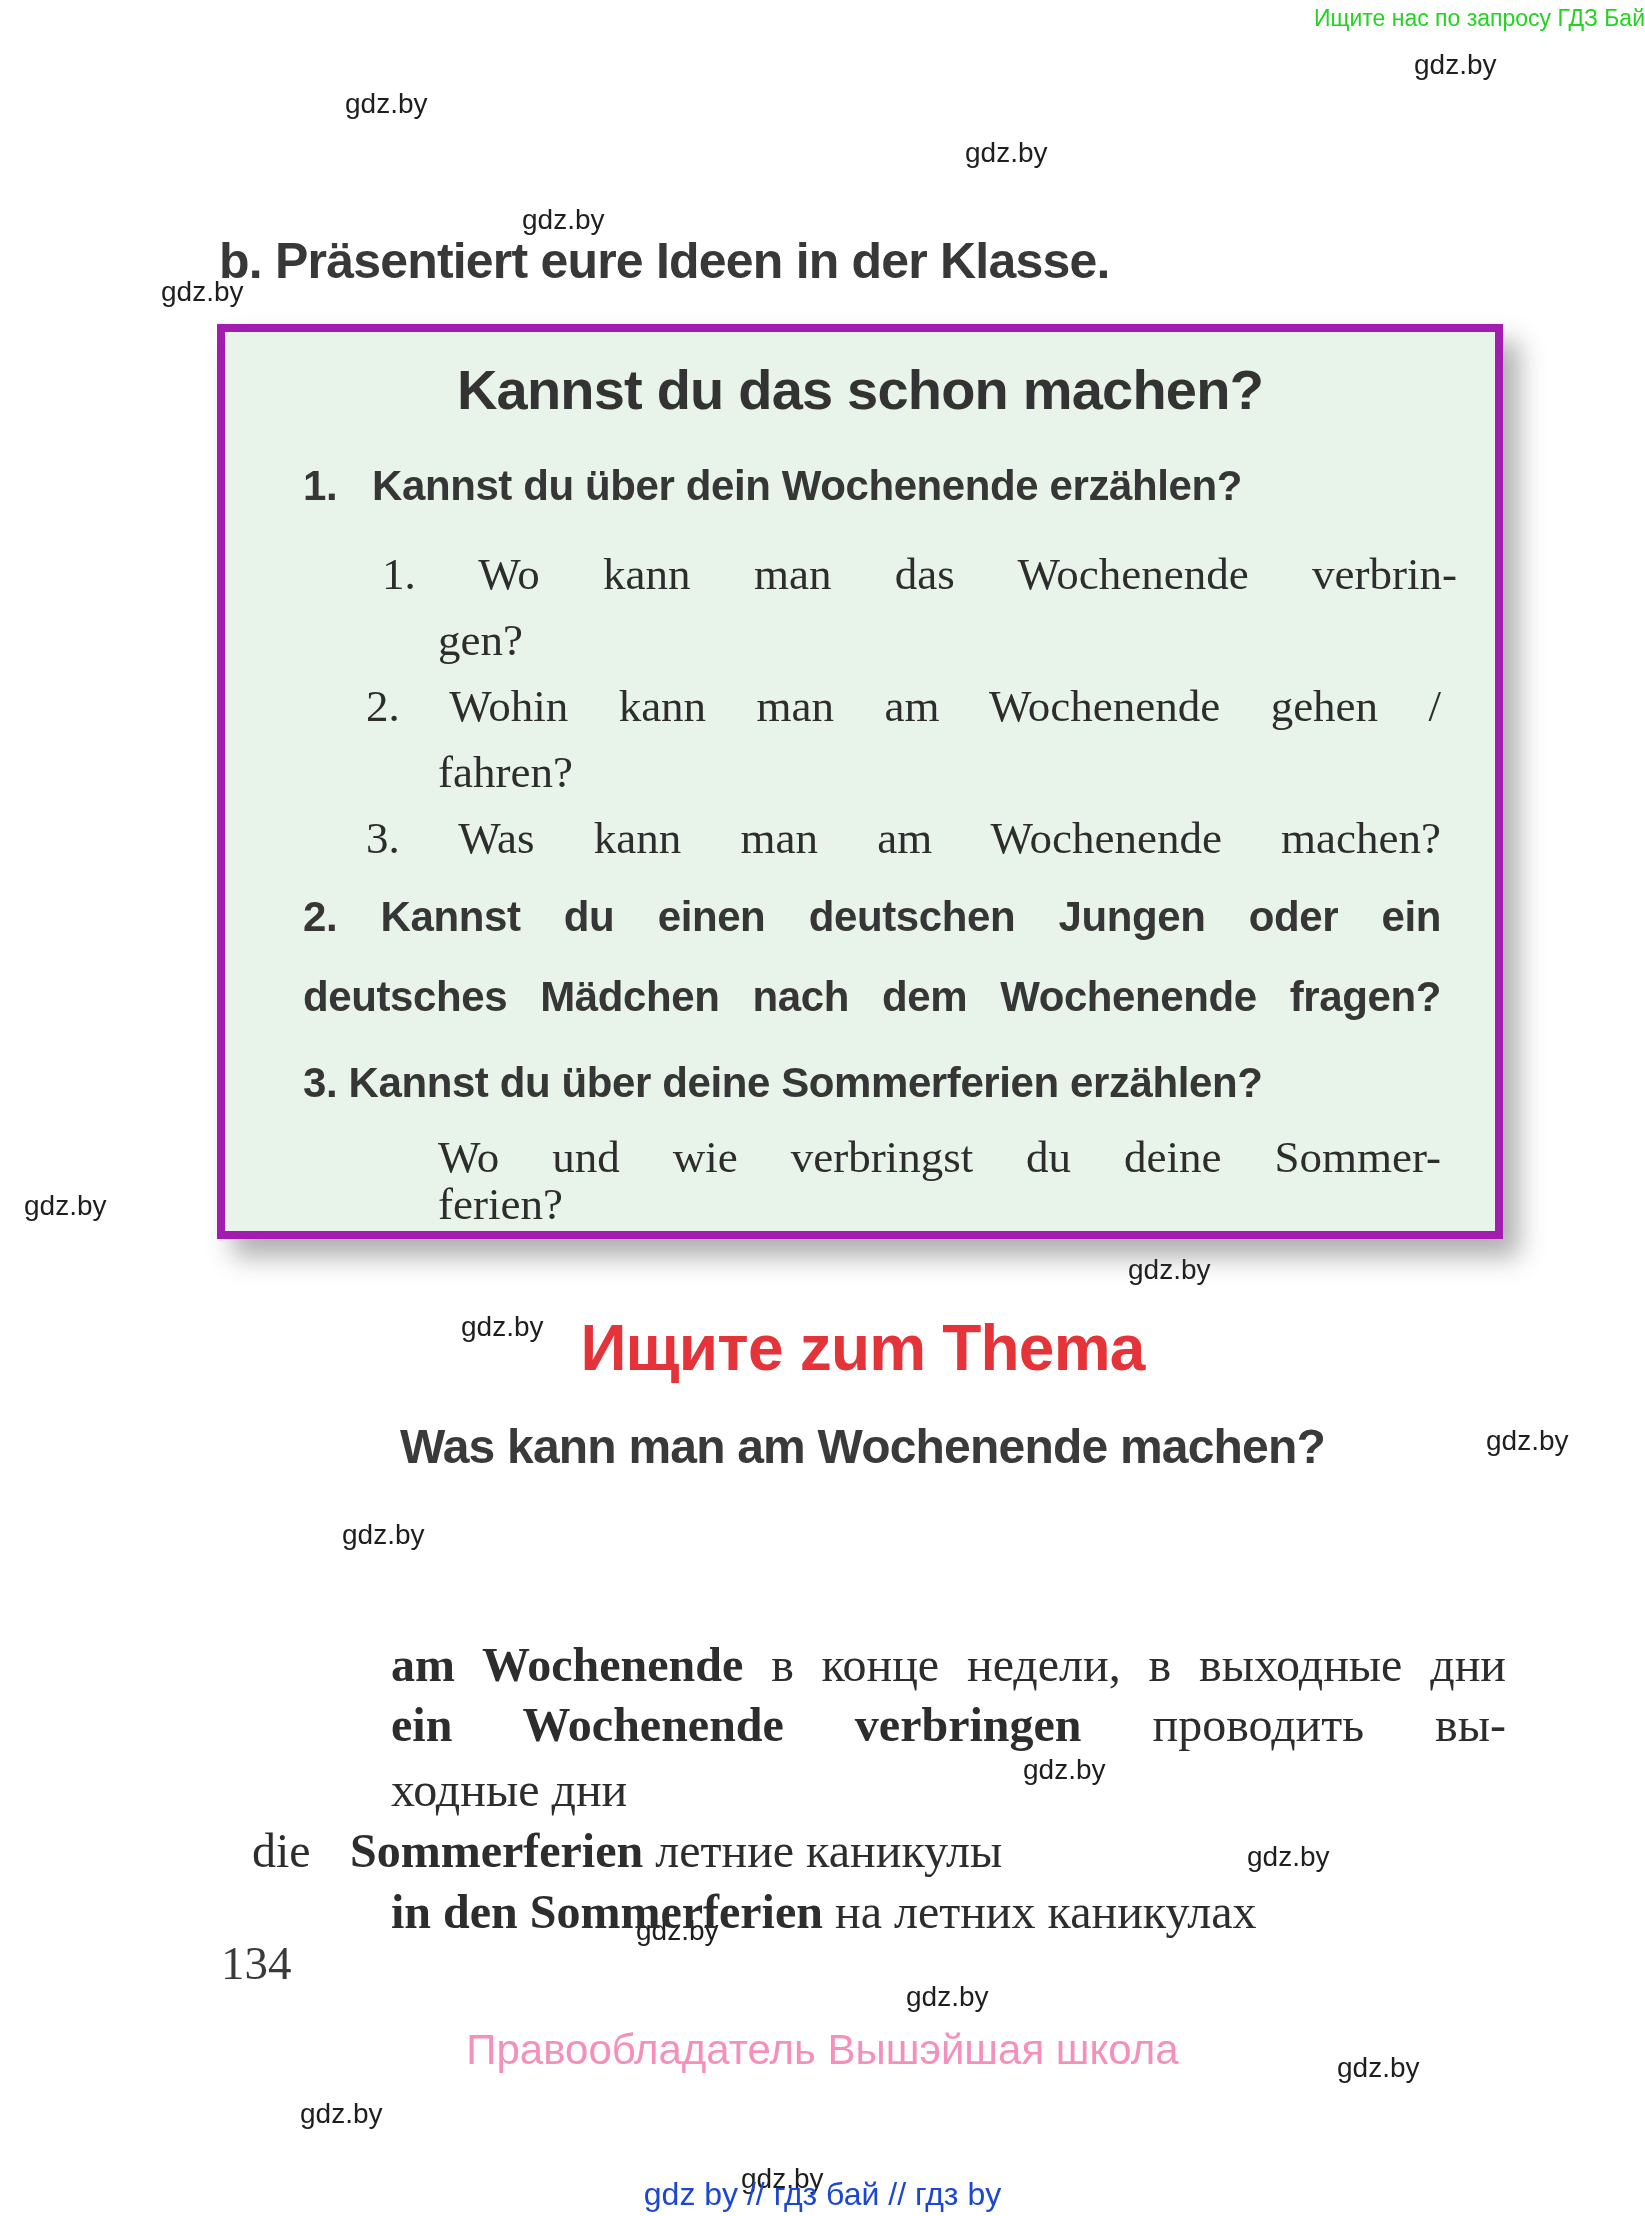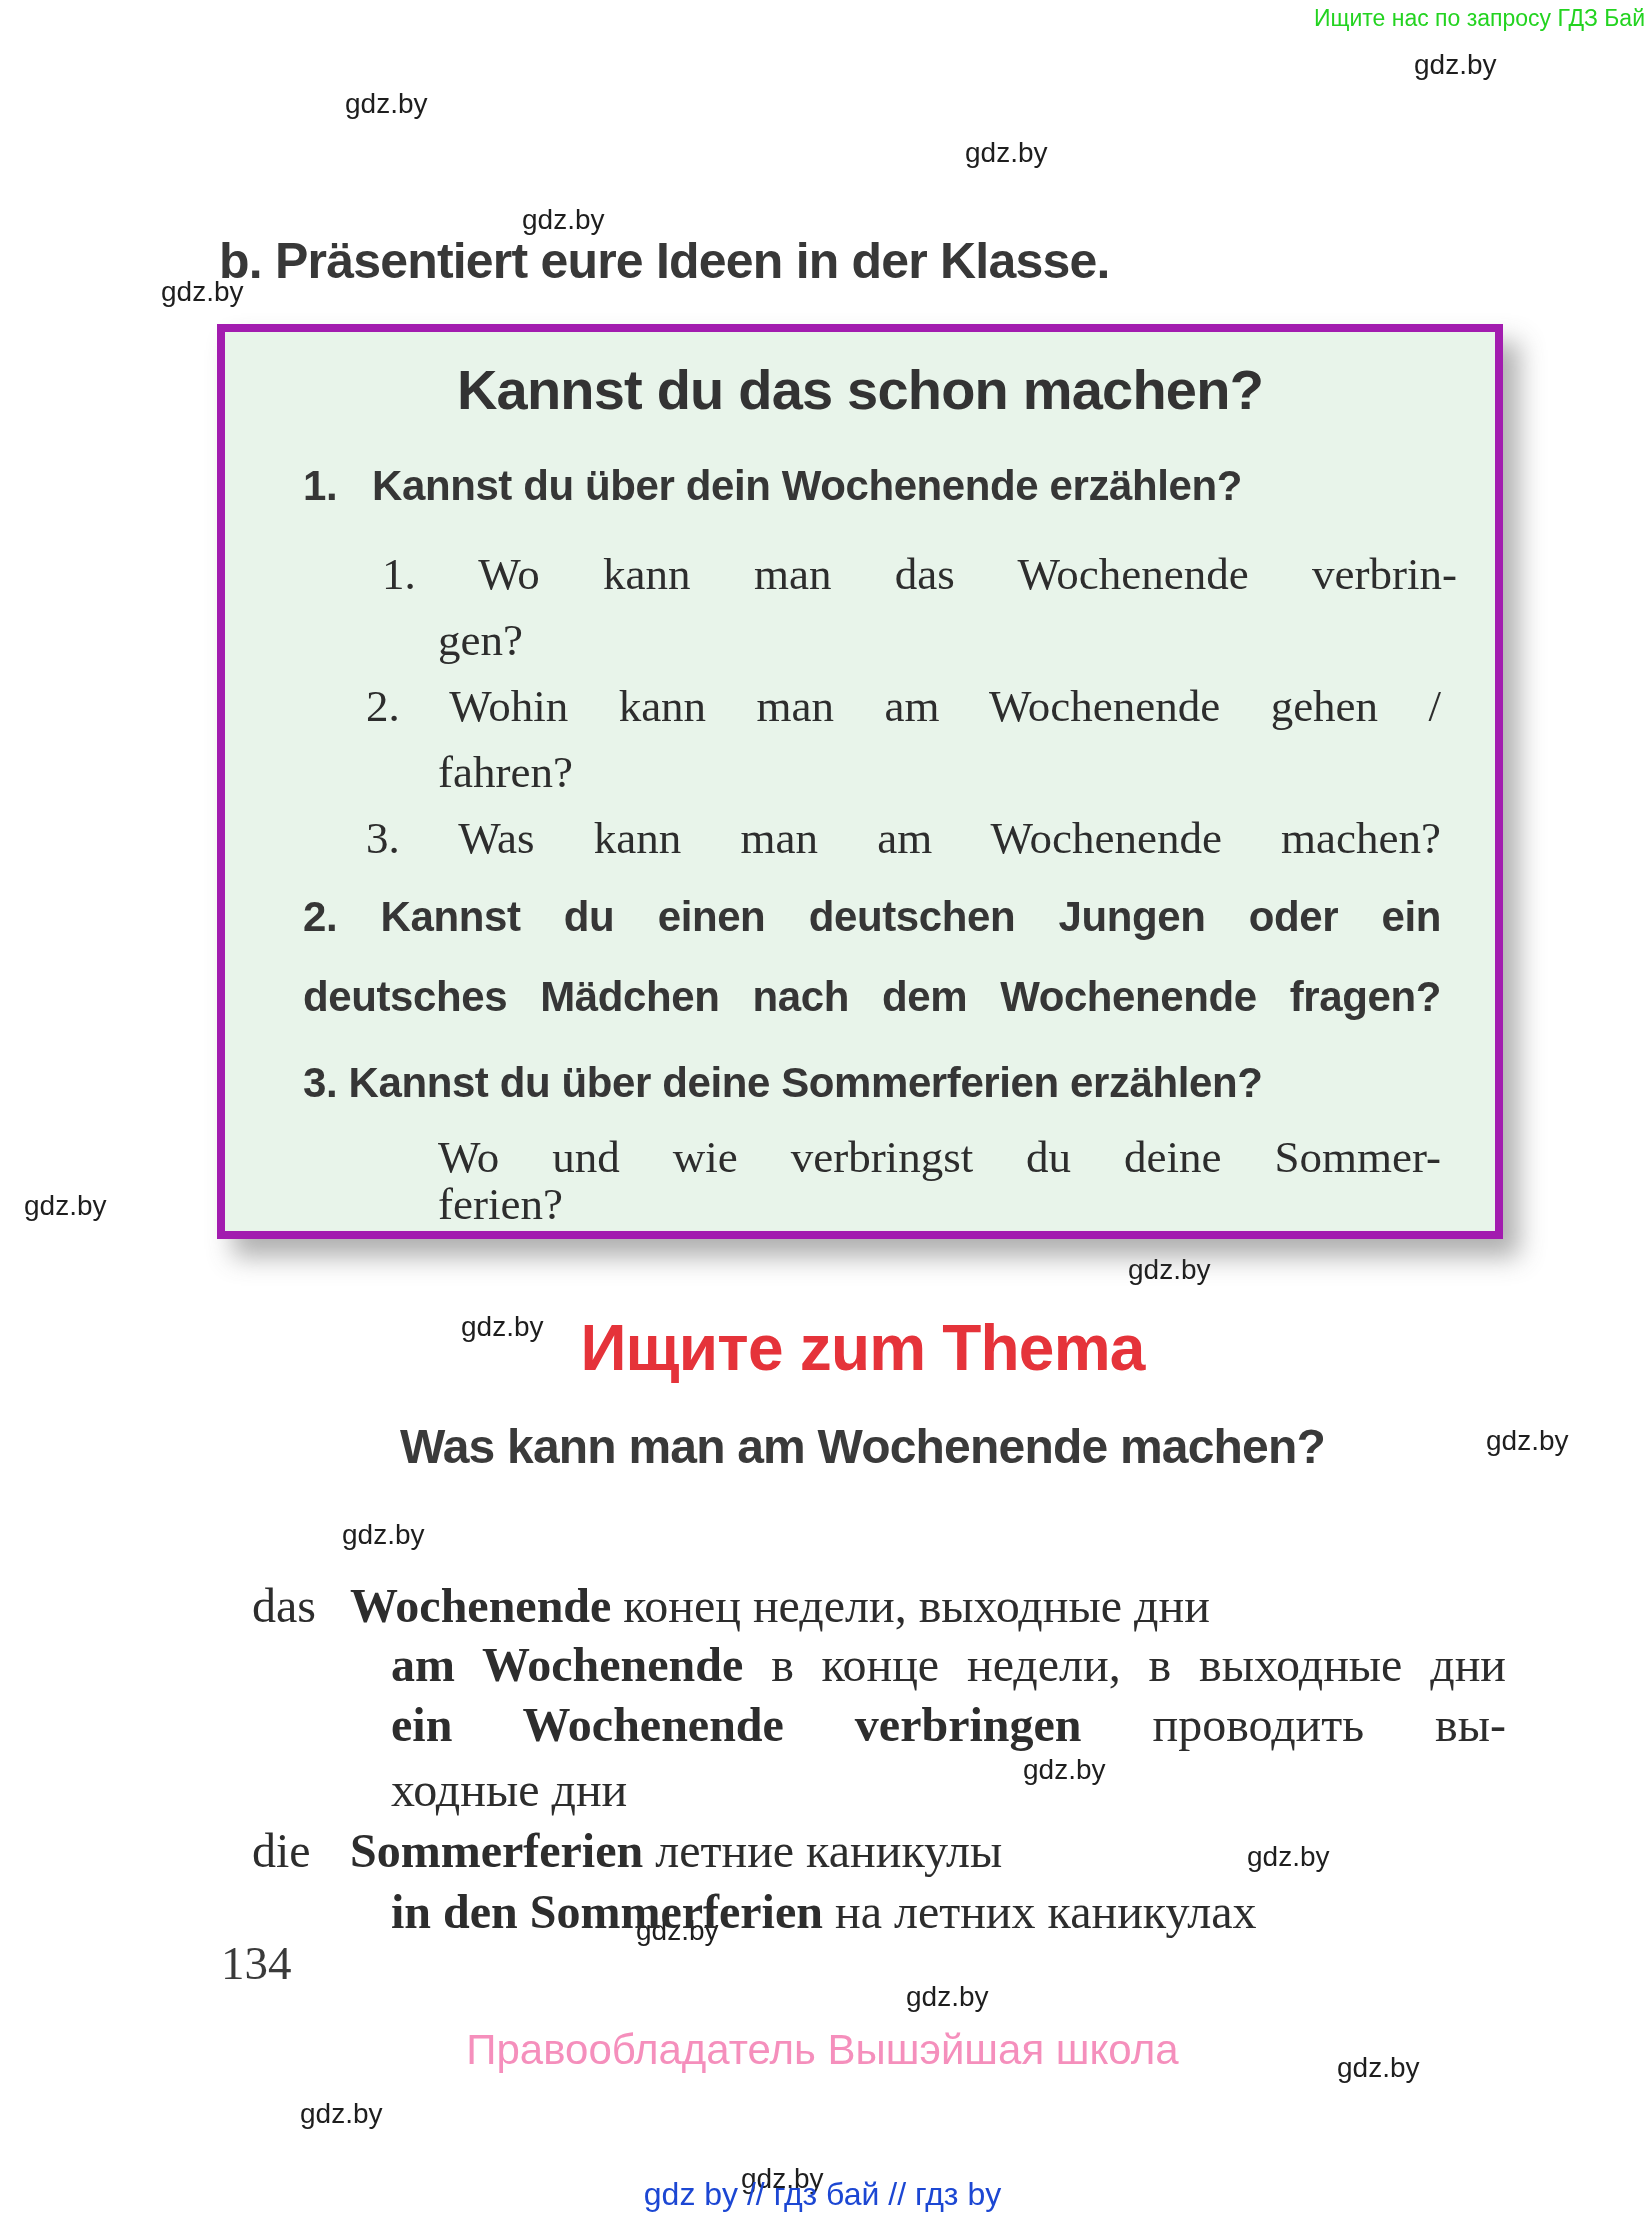--- a/index.html
+++ b/index.html
@@ -82,21 +82,20 @@
 
     <div class="abs sansline" style="left:78px;top:725px;">3. Kannst du über deine Sommerferien erzählen?</div>
 
     <div class="abs serifline just" style="left:213px;top:797px;width:1003px;">Wo und wie verbringst du deine Sommer-</div>
     <div class="abs serifline" style="left:213px;top:844px;">ferien?</div>
   </div>
 
   <div class="abs vocab-heading" style="color:#e5333a;">Ищите zum Thema</div>
   <div class="abs subtitle" style="top:1419px;">Was kann man am Wochenende machen?</div>
 
-  <div class="abs vline" style="left:252px;top:1577px;"><span class="vart">das</span><span class="vbold">Wochenende</span> <span>конец недели, выходные дни</span></div>
 
   <div class="abs vline just" style="left:391px;top:1636px;width:1115px;"><span class="vbold">am Wochenende</span> <span>в конце недели, в выходные дни</span></div>
 
   <div class="abs vline just" style="left:391px;top:1696px;width:1115px;"><span class="vbold">ein Wochenende verbringen</span> <span>проводить вы-</span></div>
   <div class="abs vline" style="left:391px;top:1761px;">ходные дни</div>
 
   <div class="abs vline" style="left:252px;top:1822px;"><span class="vart">die</span><span class="vbold">Sommerferien</span> <span>летние каникулы</span></div>
 
   <div class="abs vline" style="left:391px;top:1883px;"><span class="vbold">in den Sommerferien</span> <span>на летних каникулах</span></div>
 

